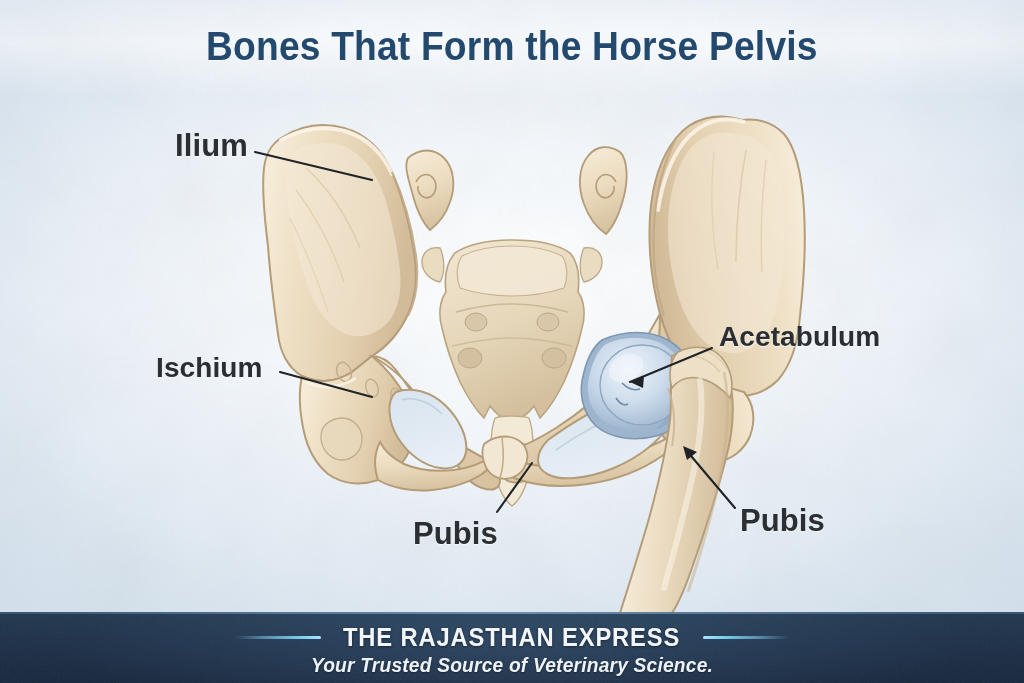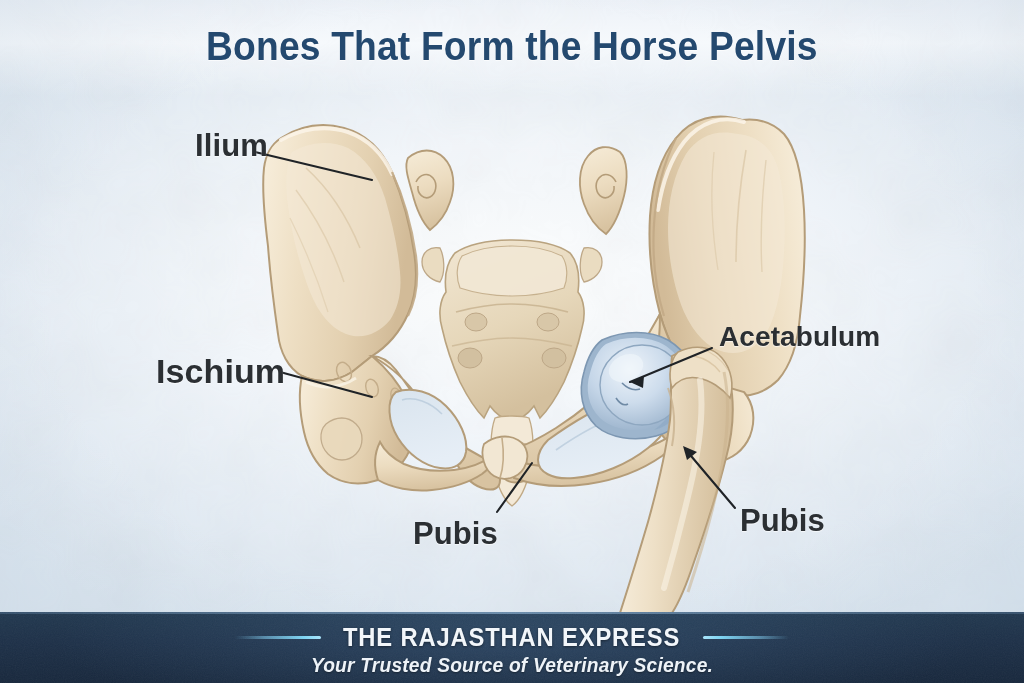--- a/index.html
+++ b/index.html
@@ -74,22 +74,22 @@
   
   .label {
     position: absolute;
     font-family: "Liberation Sans Narrow", "Liberation Sans", sans-serif;
     font-weight: bold;
     color: #2b2f33;
     white-space: nowrap;
     letter-spacing: .1px;
     text-shadow: 0 1px 1px rgba(255,255,255,.7);
   }
-  .label-ilium      { left: 175px; top: 128px; font-size: 31px; margin-left: 20px; }
-  .label-ischium    { left: 156px; top: 352px; font-size: 34px; }
+  .label-ilium      { left: 175px; top: 128px; font-size: 31px; }
+  .label-ischium    { left: 156px; top: 352px; font-size: 28px; }
   .label-acetabulum { left: 719px; top: 321px; font-size: 28px; }
   .label-pubis-1    { left: 413px; top: 516px; font-size: 31px; }
   .label-pubis-2    { left: 740px; top: 503px; font-size: 31px; }
 
   
   .footer {
     position: absolute;
     left: 0; right: 0;
     bottom: 0;
     height: 71px;

